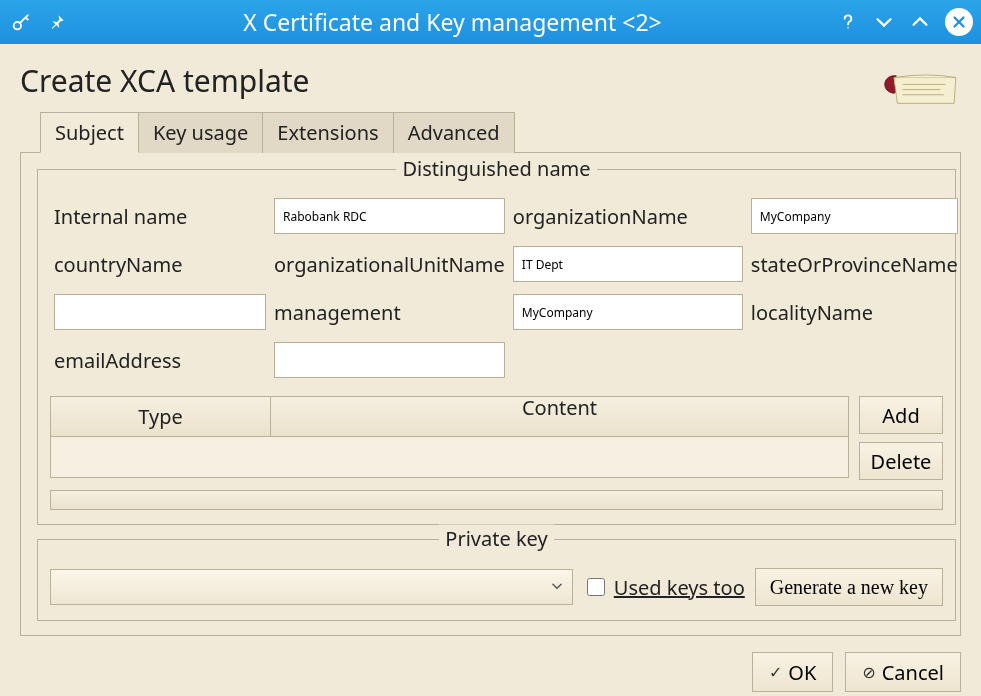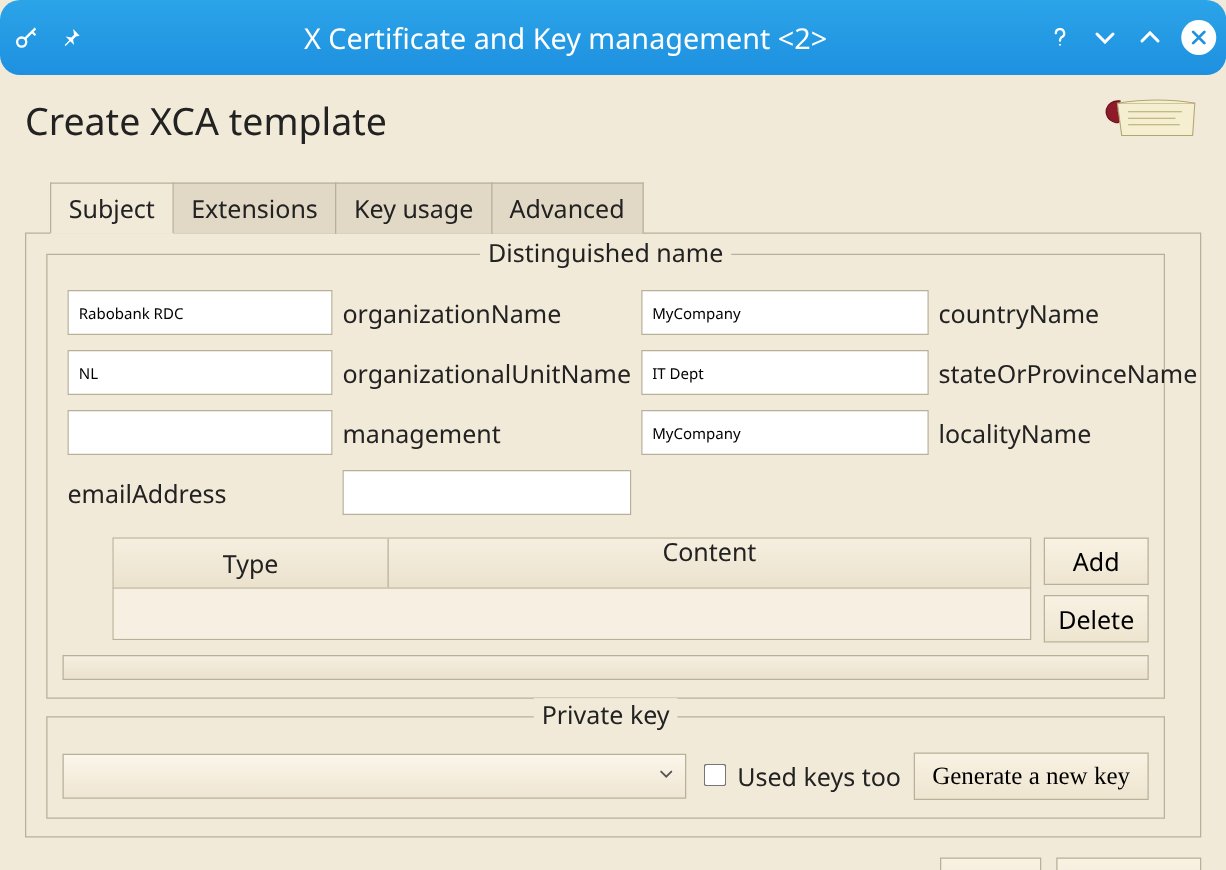--- a/index.html
+++ b/index.html
@@ -24,28 +24,27 @@
     height: 696px;
     font-family: "Noto Sans", "DejaVu Sans", Arial, sans-serif;
     font-size: 18px;
     color: var(--text);
     background: var(--panel-bg);
     overflow: hidden;
   }
 
   
   .titlebar {
-    height: 60px;
+    height: 44px;
     background: linear-gradient(to bottom, var(--titlebar-blue2), var(--titlebar-blue));
     display: flex;
     align-items: center;
     color: #fff;
     padding: 0 8px 0 10px;
     gap: 10px;
-    border-radius: 16px;
   }
   .titlebar .left-icons { display:flex; gap:14px; align-items:center; flex:0 0 auto; }
   .titlebar .title { flex:1; text-align:center; font-size:23px; font-weight:400; }
   .titlebar .right-icons { display:flex; gap:14px; align-items:center; flex:0 0 auto; }
   .titlebar .icon { width:22px; height:22px; display:flex; align-items:center; justify-content:center; }
   .close-circle {
     width:28px; height:28px; border-radius:50%;
     background:#fff; color: var(--titlebar-blue);
     display:flex; align-items:center; justify-content:center;
   }
@@ -53,22 +52,22 @@
   
   .content {
     padding: 10px 20px 14px 20px;
     height: calc(100% - 44px);
     display:flex;
     flex-direction:column;
   }
 
   
   .header-row {
-    display:flex; align-items:flex-start; justify-content:space-between;
-    margin-bottom: 20px;
+    display:flex; align-items:flex-end; justify-content:space-between;
+    margin-bottom: 2px;
   }
   .page-title {
     font-size: 30px;
     font-weight: 400;
     margin: 6px 0 8px 0;
   }
   .scroll-deco { width:86px; height:44px; }
 
   
   .tab-strip {
@@ -89,21 +88,21 @@
   .tab + .tab { margin-left: -1px; }
   .tab.active {
     background: var(--tab-active-bg);
     z-index: 2;
     border-bottom: 1px solid var(--tab-active-bg);
   }
 
   .tab-panel {
     border: 1px solid var(--tab-border);
     background: var(--panel-bg);
-    padding: 16px 28px 14px 16px;
+    padding: 16px 4px 14px 16px;
     display:flex; flex-direction:column; gap:14px;
   }
 
   
   .groupbox {
     border: 1px solid var(--panel-border);
     position: relative;
     padding: 22px 12px 14px 12px;
   }
   .groupbox > .legend {
@@ -140,21 +139,20 @@
     font-family: inherit;
   }
 
   
   .dn-table-wrap {
     display:grid;
     grid-template-columns: 1fr 84px;
     column-gap: 10px;
     row-gap: 8px;
     margin-top: 2px;
-    margin-left: 40px;
   }
   .dn-table {
     grid-column: 1;
     grid-row: 1 / span 2;
     border: 1px solid var(--panel-border);
     height: 82px;
     display:flex; flex-direction:column;
     background: var(--panel-bg);
   }
   .dn-table .hdr {
@@ -195,21 +193,21 @@
   .combo {
     flex:1;
     height: 36px;
     border: 1px solid var(--input-border);
     background: linear-gradient(to bottom, #fbf6ea, #efe6d2);
     display:flex; align-items:center; justify-content:flex-end;
     padding: 0 8px;
     cursor: pointer;
   }
   .combo .chev { font-size: 14px; color:#444; }
-  .chk-wrap { display:flex; gap:6px; font-size:20px; }
+  .chk-wrap { display:flex; align-items:center; gap:6px; font-size:20px;text-decoration:underline; }
   input[type="checkbox"] {
     width:18px; height:18px; accent-color:#777;
   }
   .gen-btn {
     height: 38px;
     padding: 0 14px;
     border: 1px solid var(--button-border);
     background: linear-gradient(to bottom, #f9f2e3, #eee5d0);
     font-size: 20px;
     font-family: Liberation Serif, serif;
@@ -290,38 +288,38 @@
         <path d="M25 12 C 10 10, 6 28, 20 32 C 26 34, 28 22, 22 22" fill="#8e1b2a" stroke="#6b0f1b" stroke-width="1"></path>
         <path d="M22 14 L94 14 L92 44 L26 44 Z" fill="#f6eed1" stroke="#b2a66f" stroke-width="1"></path>
         <path d="M22 14 Q60 8 94 14" fill="#f6eed1" stroke="#b2a66f" stroke-width="1"></path>
         <path d="M32 22 h50 M32 28 h44 M32 34 h48" stroke="#b2a66f" stroke-width="1"></path>
       </svg>
     </div>
   </div>
 
   <div class="tab-strip">
     <div class="tab active"><span>Subject</span></div>
+    <div class="tab"><span>Key usage</span></div>
     <div class="tab"><span>Extensions</span></div>
-    <div class="tab"><span>Key usage</span></div>
     <div class="tab"><span>Advanced</span></div>
   </div>
 
   <div class="tab-panel">
 
     <div class="groupbox">
       <div class="legend"><span>Distinguished name</span></div>
 
       <div class="form-grid">
+        <label>Internal name</label>
         <input type="text" value="Rabobank RDC" style="">
 
         <label>organizationName</label>
         <input type="text" value="MyCompany" style="">
 
         <label>countryName</label>
-        <input type="text" value="NL" style="">
 
         <label>organizationalUnitName</label>
         <input type="text" value="IT Dept" style="">
 
         <label>stateOrProvinceName</label>
         <input type="text" value="" style="">
 
         <label>management</label>
         <span class="caret-field"><input type="text" value="MyCompany" style=""></span>
 

